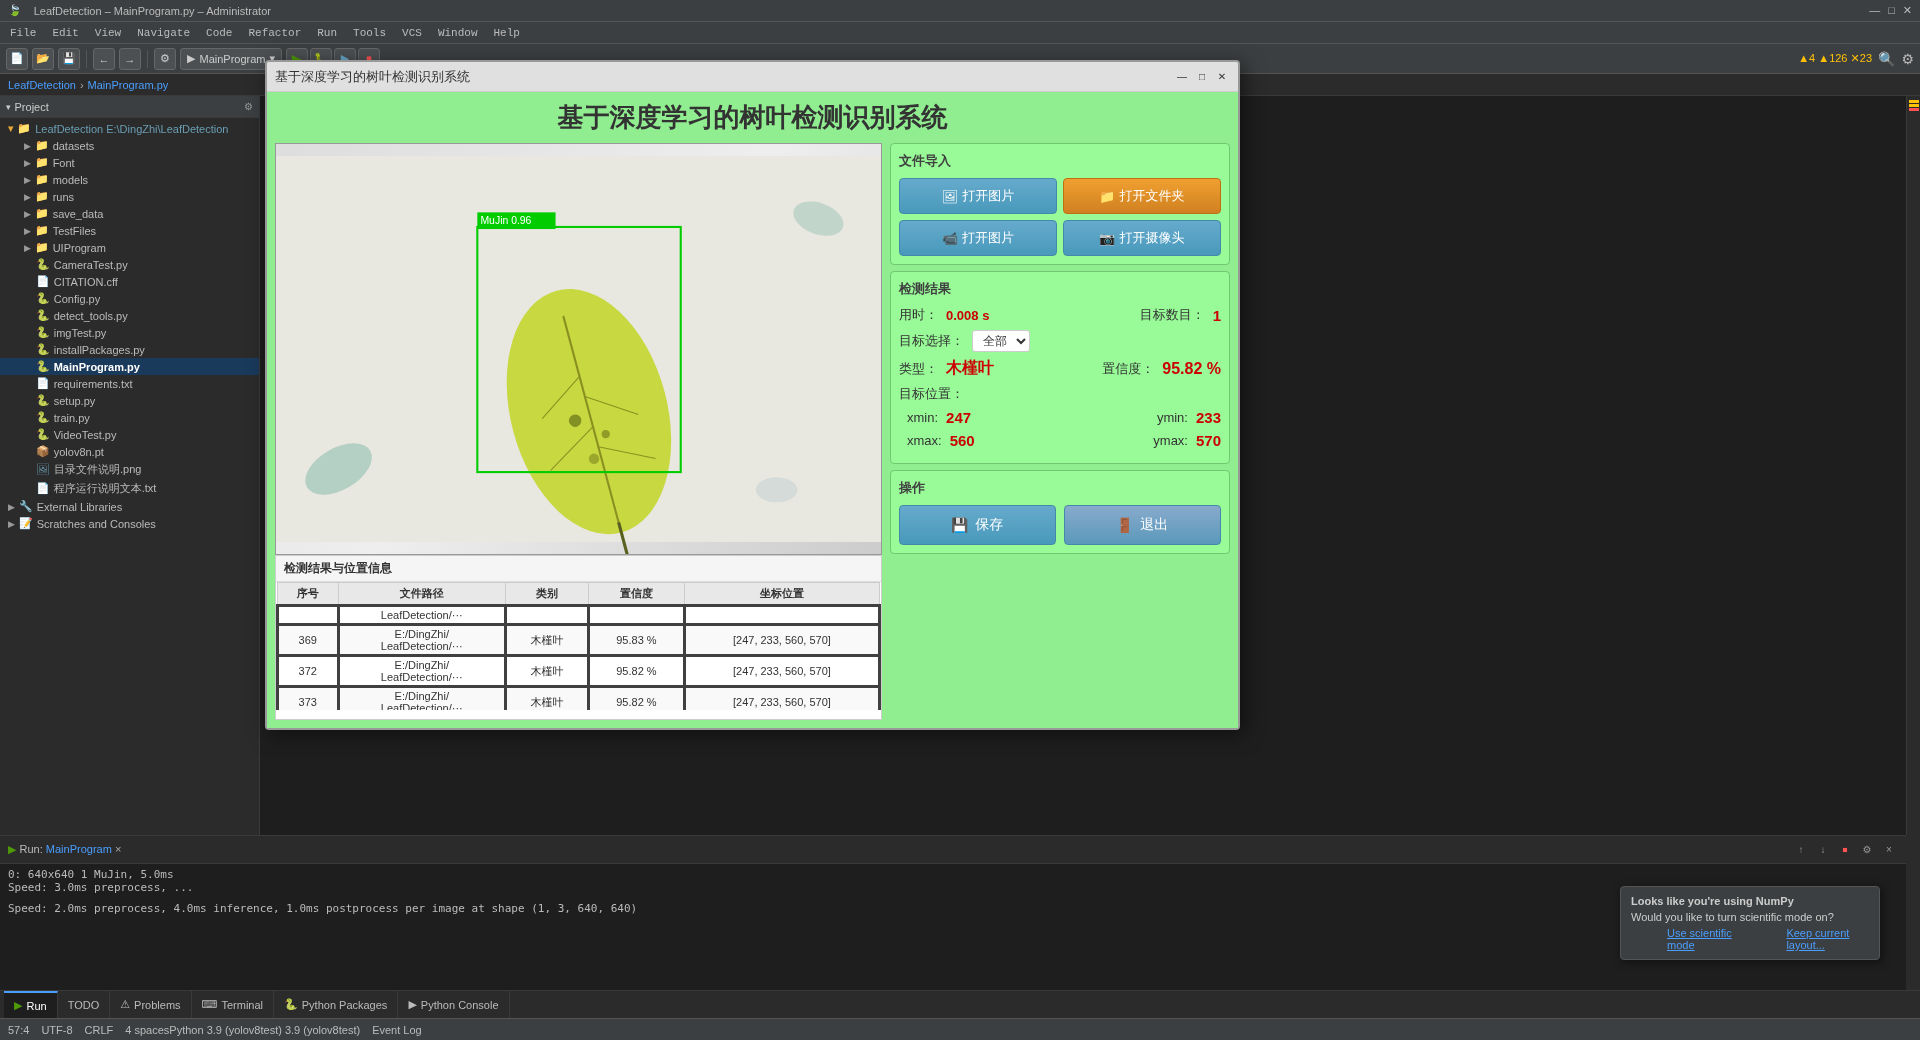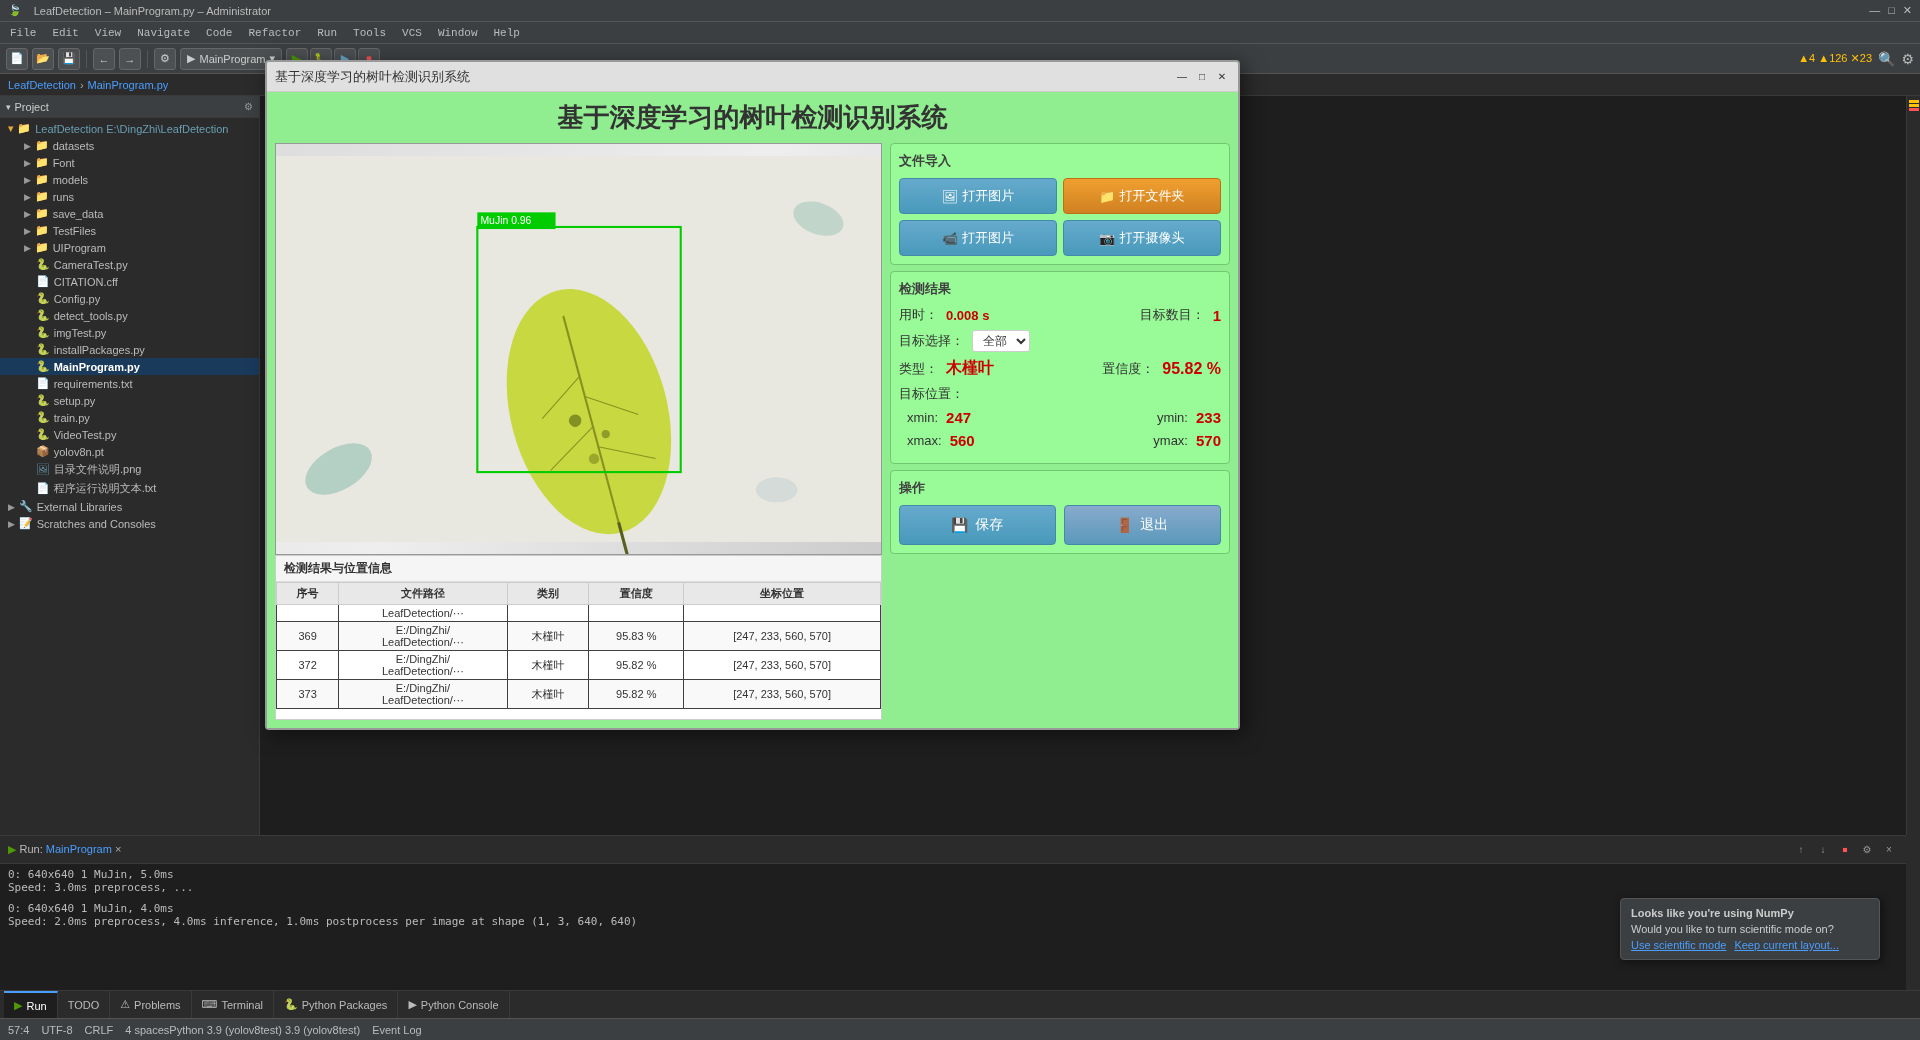--- a/index.html
+++ b/index.html
@@ -219,21 +219,21 @@
     .results-table { width: 100%; border-collapse: collapse; font-size: 11px; }
     .results-table th {
       background: #e8e8e8;
       padding: 3px 6px;
       border: 1px solid #ccc;
       color: #333;
       text-align: center;
     }
     .results-table td {
       padding: 2px 6px;
-      border: 1px solid #404040;
+      border: 3px solid #404040;
       color: #333;
       text-align: center;
     }
     .results-table tr:nth-child(even) { background: #f9f9f9; }
 
     #right-panel {
       width: 340px;
       display: flex;
       flex-direction: column;
       gap: 6px;
@@ -368,21 +368,21 @@
       background: #3c3f41;
       border: 1px solid #555;
       border-radius: 4px;
       padding: 8px 10px;
       font-size: 11px;
       color: #ccc;
       z-index: 200;
       box-shadow: 2px 2px 8px rgba(0,0,0,0.5);
     }
     #numpy-toast .toast-title { font-weight: bold; margin-bottom: 4px; }
-    #numpy-toast .toast-link { color: #4a9eff; cursor: pointer; text-decoration: underline; }
+    #numpy-toast .toast-link { color: #4a9eff; cursor: pointer; text-decoration: underline; margin-left: 36px; }
   </style>
 </head>
 <body>
 
 <div id="title-bar">
   <div class="left">
     <span>🍃</span>
     <span>LeafDetection – MainProgram.py – Administrator</span>
   </div>
   <div class="right">
@@ -790,21 +790,20 @@
       <span class="run-ctrl-btn">↓</span>
       <span class="run-ctrl-btn" style="color:#ff5252;">⏹</span>
       <span class="run-ctrl-btn">⚙</span>
       <span class="run-ctrl-btn">×</span>
     </div>
   </div>
   <div id="run-content">
     <div>0: 640x640 1 MuJin, 5.0ms</div>
     <div>Speed: 3.0ms preprocess, ...</div>
     <div style="height:8px;"></div>
-    <div>0: 640x640 1 MuJin, 4.0ms</div>
     <div>Speed: 2.0ms preprocess, 4.0ms inference, 1.0ms postprocess per image at shape (1, 3, 640, 640)</div>
   </div>
 </div>
 
 <div id="bottom-tabs" style="position:absolute; bottom:22px; left:0; right:0; height:28px; background:#2b2b2b; display:flex; align-items:center; border-top:1px solid #3a3a3a;">
   <div class="btab active">
     <span style="color:#4e9a06;">▶</span>
     <span>Run</span>
   </div>
   <div class="btab">

